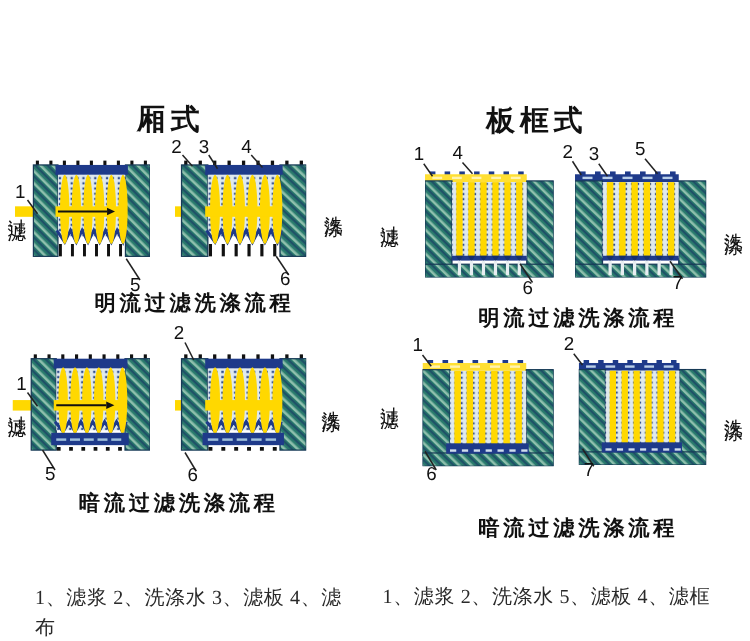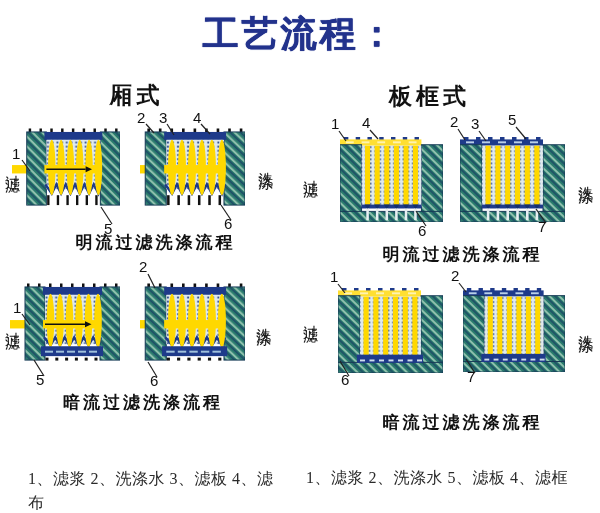--- a/index.html
+++ b/index.html
@@ -259,21 +259,20 @@
           <rect x="31.5" y="74" width="5" height="2" fill="#cfdded"></rect>
           <rect x="41" y="74" width="5" height="2" fill="#cfdded"></rect>
           <rect x="50.5" y="74" width="5" height="2" fill="#cfdded"></rect>
           <rect x="60" y="74" width="5" height="2" fill="#cfdded"></rect>
           <rect x="69.5" y="74" width="5" height="2" fill="#cfdded"></rect>
           <rect x="79" y="74" width="5" height="2" fill="#cfdded"></rect>
       </g>
     </defs>
   </svg>
 
-  <h1 class="title">工艺流程：</h1>
   <div class="col-header hdr-frame">板框式</div>
   <div class="col-header hdr-chamber">厢式</div>
 
   <svg class="diagram" style="left:12px;top:128px;width:108px;height:84px" viewBox="-15 0 110 85" preserveAspectRatio="none">
     <use href="#g-chamber-open"></use>
     <line x1="20" y1="41.7" x2="60" y2="41.7" stroke="#111" stroke-width="1.6"></line>
     <polygon points="60,38.7 66.5,41.7 60,44.7" fill="#111"></polygon>
   </svg>
   <svg class="diagram" style="left:140px;top:128px;width:105px;height:84px" viewBox="-5 0 100 85" preserveAspectRatio="none">
     <use href="#g-chamber-open"></use>

